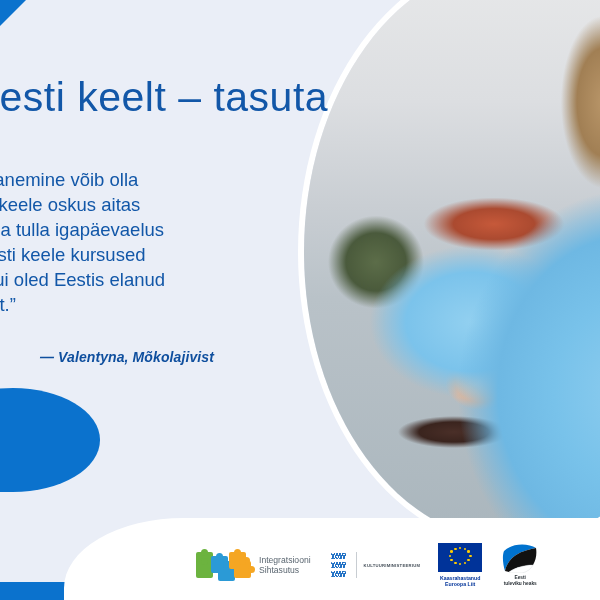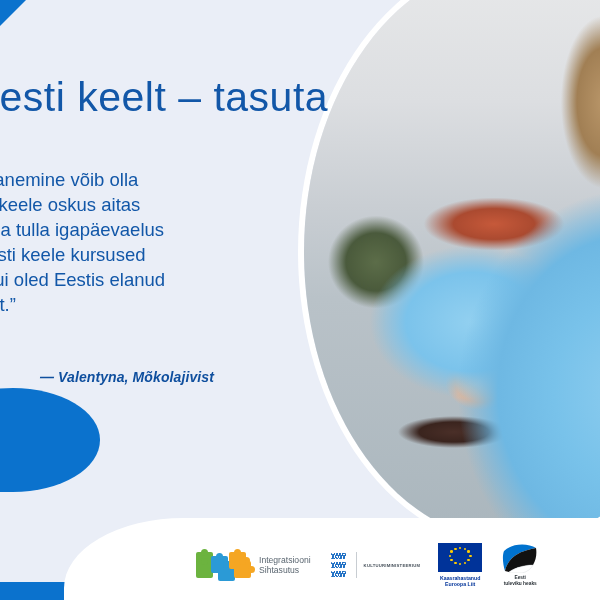--- a/index.html
+++ b/index.html
@@ -120,21 +120,20 @@
 
   .attribution {
     position: absolute;
     left: 40px; top: 349px;
     font-size: 14px;
     font-weight: bold;
     font-style: italic;
     color: #0f4f9e;
     letter-spacing: 0.1px;
     z-index: 6;
-    margin-top: 20px;
   }
 
   
 
   .footer {
     position: absolute;
     left: 0; top: 518px;
     width: 600px; height: 90px;
     z-index: 7;
   }

